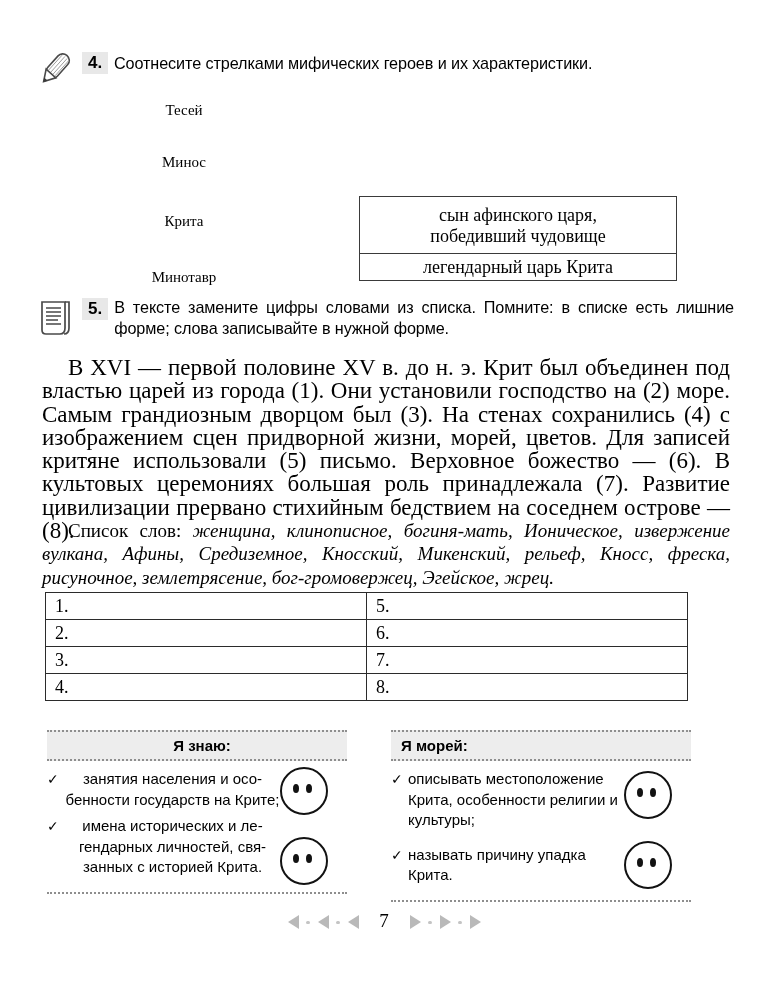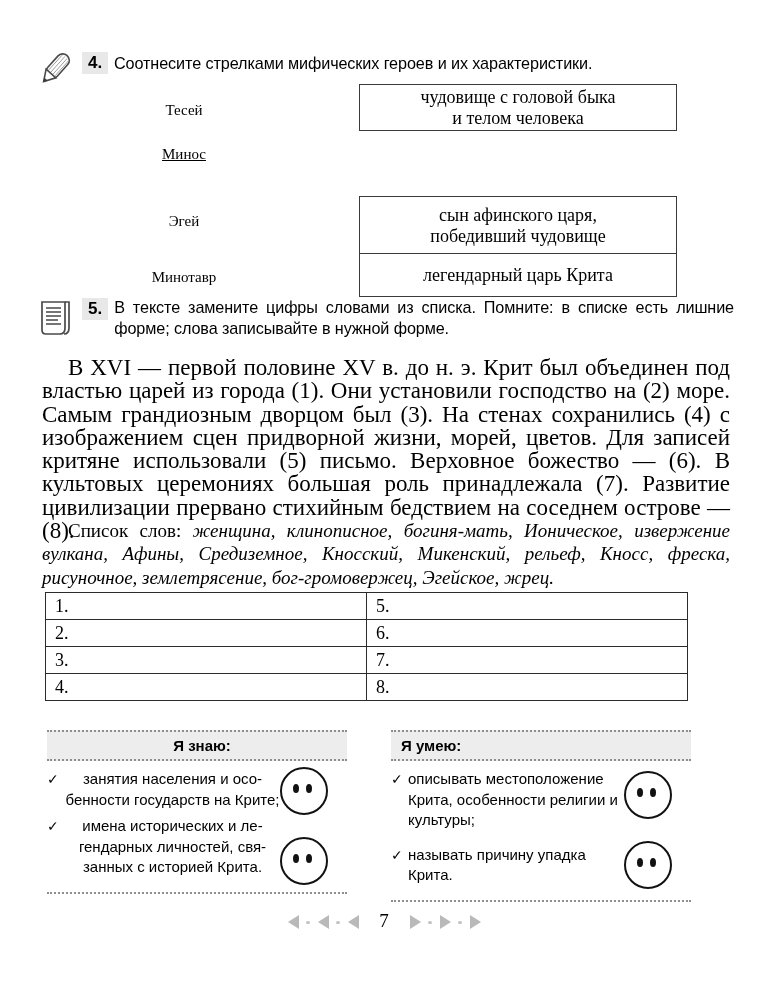--- a/index.html
+++ b/index.html
@@ -251,33 +251,29 @@
         </g>
       </svg>
       <span class="task-num">4.</span>
       <span class="task-text">Соотнесите стрелками мифических героев и их характеристики.</span>
     </div>
   </div>
 
   <div class="match-area">
 
     <div class="match-name" style="top:18px;">Тесей</div>
-    <div class="match-name" style="top:62px;text-decoration:underline;">Минос</div>
-    <div class="match-name" style="top:129px;">Эгей</div>
+    <div class="match-name" style="top:70px;">Минос</div>
+    <div class="match-name" style="top:129px;">Крита</div>
     <div class="match-name" style="top:185px;">Минотавр</div>
 
-    <div class="match-box" style="top:0px;   height:47px;">
-      <span style="white-space:pre-line;">чудовище с головой быка
-и телом человека</span>
-    </div>
     <div class="match-box" style="top:112px; height:59px;">
       <span style="white-space:pre-line;">сын афинского царя,
 победивший чудовище</span>
     </div>
-    <div class="match-box" style="top:169px; height:44px;">
+    <div class="match-box" style="top:169px; height:28px;">
       <span style="white-space:pre-line;">легендарный царь Крита</span>
     </div>
   </div>
 
   <div class="task" id="task5">
     <div id="task5-head">
       <svg class="task-icon" viewBox="0 0 42 42">
         <path d="M8 5 H31 V31 q0 6 -5 6 H12 q-4 0 -4 -4 Z" fill="#ffffff" stroke="#4a4a4a" stroke-width="1.7"></path>
         <path d="M31 5 h4 v26 q0 6 -5 6" fill="none" stroke="#4a4a4a" stroke-width="1.7"></path>
         <path d="M8 33 q0 4 4 4 q-4 0 -4 -4 Z" fill="#4a4a4a"></path>
@@ -336,21 +332,21 @@
         <span class="eye right"></span>
       </div>
       <div class="face" style="left:233px; top:76px;">
         <span class="eye left"></span>
         <span class="eye right"></span>
       </div>
     </div>
   </div>
 
   <div class="assess" id="assess-can">
-    <div class="assess-head">Я умею:</div>
+    <div class="assess-head">Я морей:</div>
     <div class="assess-body">
       <div class="assess-item">
         <span class="tick">✓</span>
         <span>описывать местополо­жение Крита, особенно­сти религии и культуры;</span>
       </div>
       <div class="assess-item" style="margin-top:14px;">
         <span class="tick">✓</span>
         <span>называть причину упад­ка Крита.</span>
       </div>
       <div class="face" style="left:233px; top:10px;">

